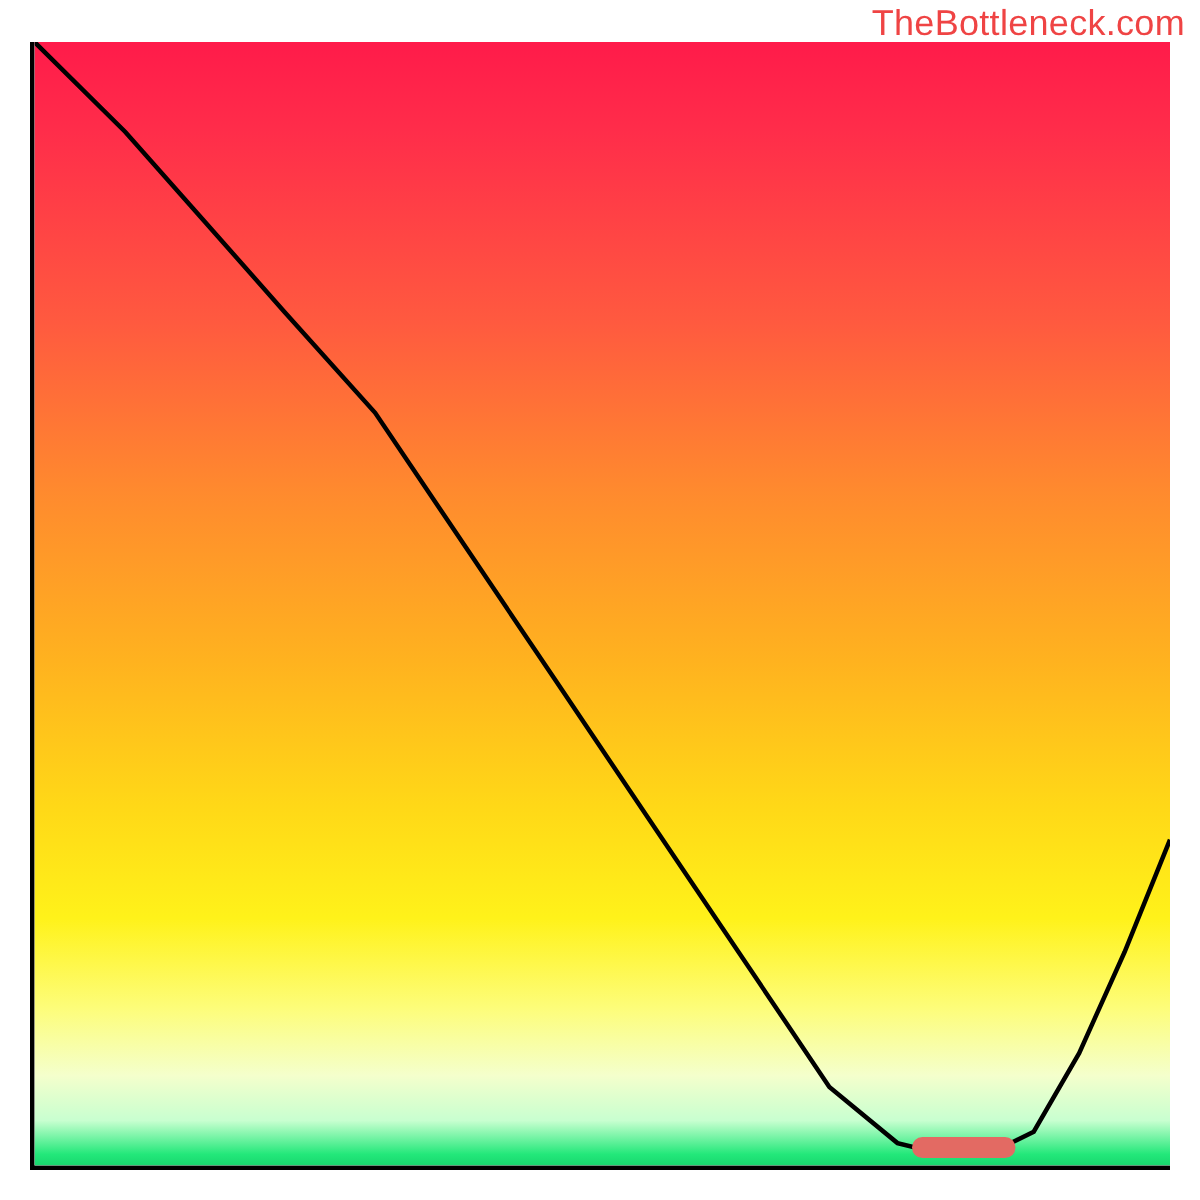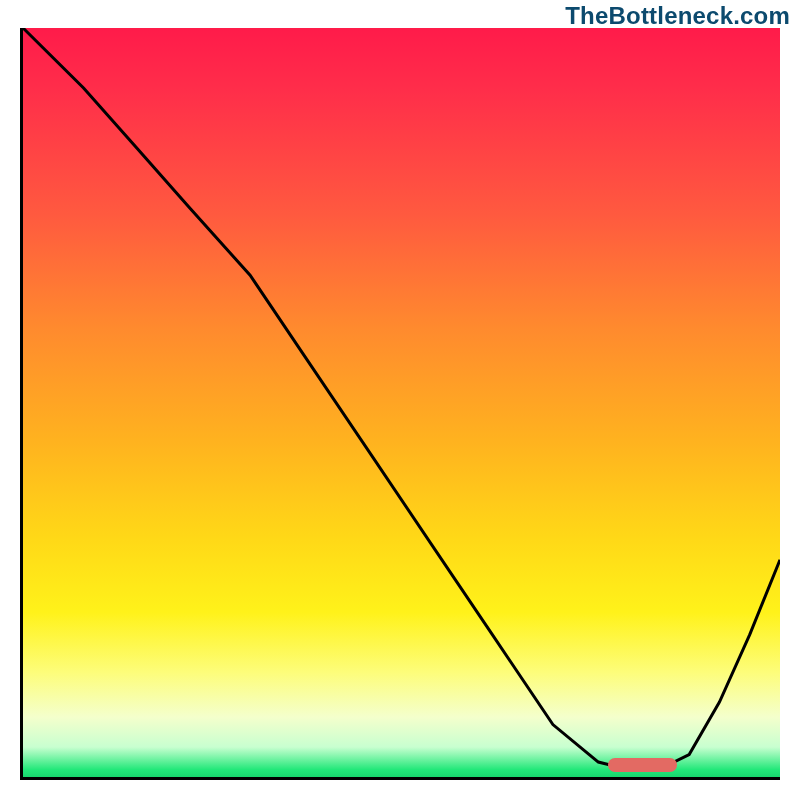--- a/index.html
+++ b/index.html
@@ -8,22 +8,22 @@
     position: relative;
     width: 800px;
     height: 800px;
   }
   .watermark {
     position: absolute;
     top: 2px;
     right: 10px;
     font-family: Arial, Helvetica, sans-serif;
     font-size: 24px;
-    font-weight: 700;
-    color: #0c4a6e;
+    font-weight: 400;
+    color: #ef4444;
     letter-spacing: 0.2px;
   }
   .plot {
     position: absolute;
     left: 20px;
     top: 28px;
     width: 760px;
     height: 752px;
     border-left: 3px solid #000;
     border-bottom: 3px solid #000;

